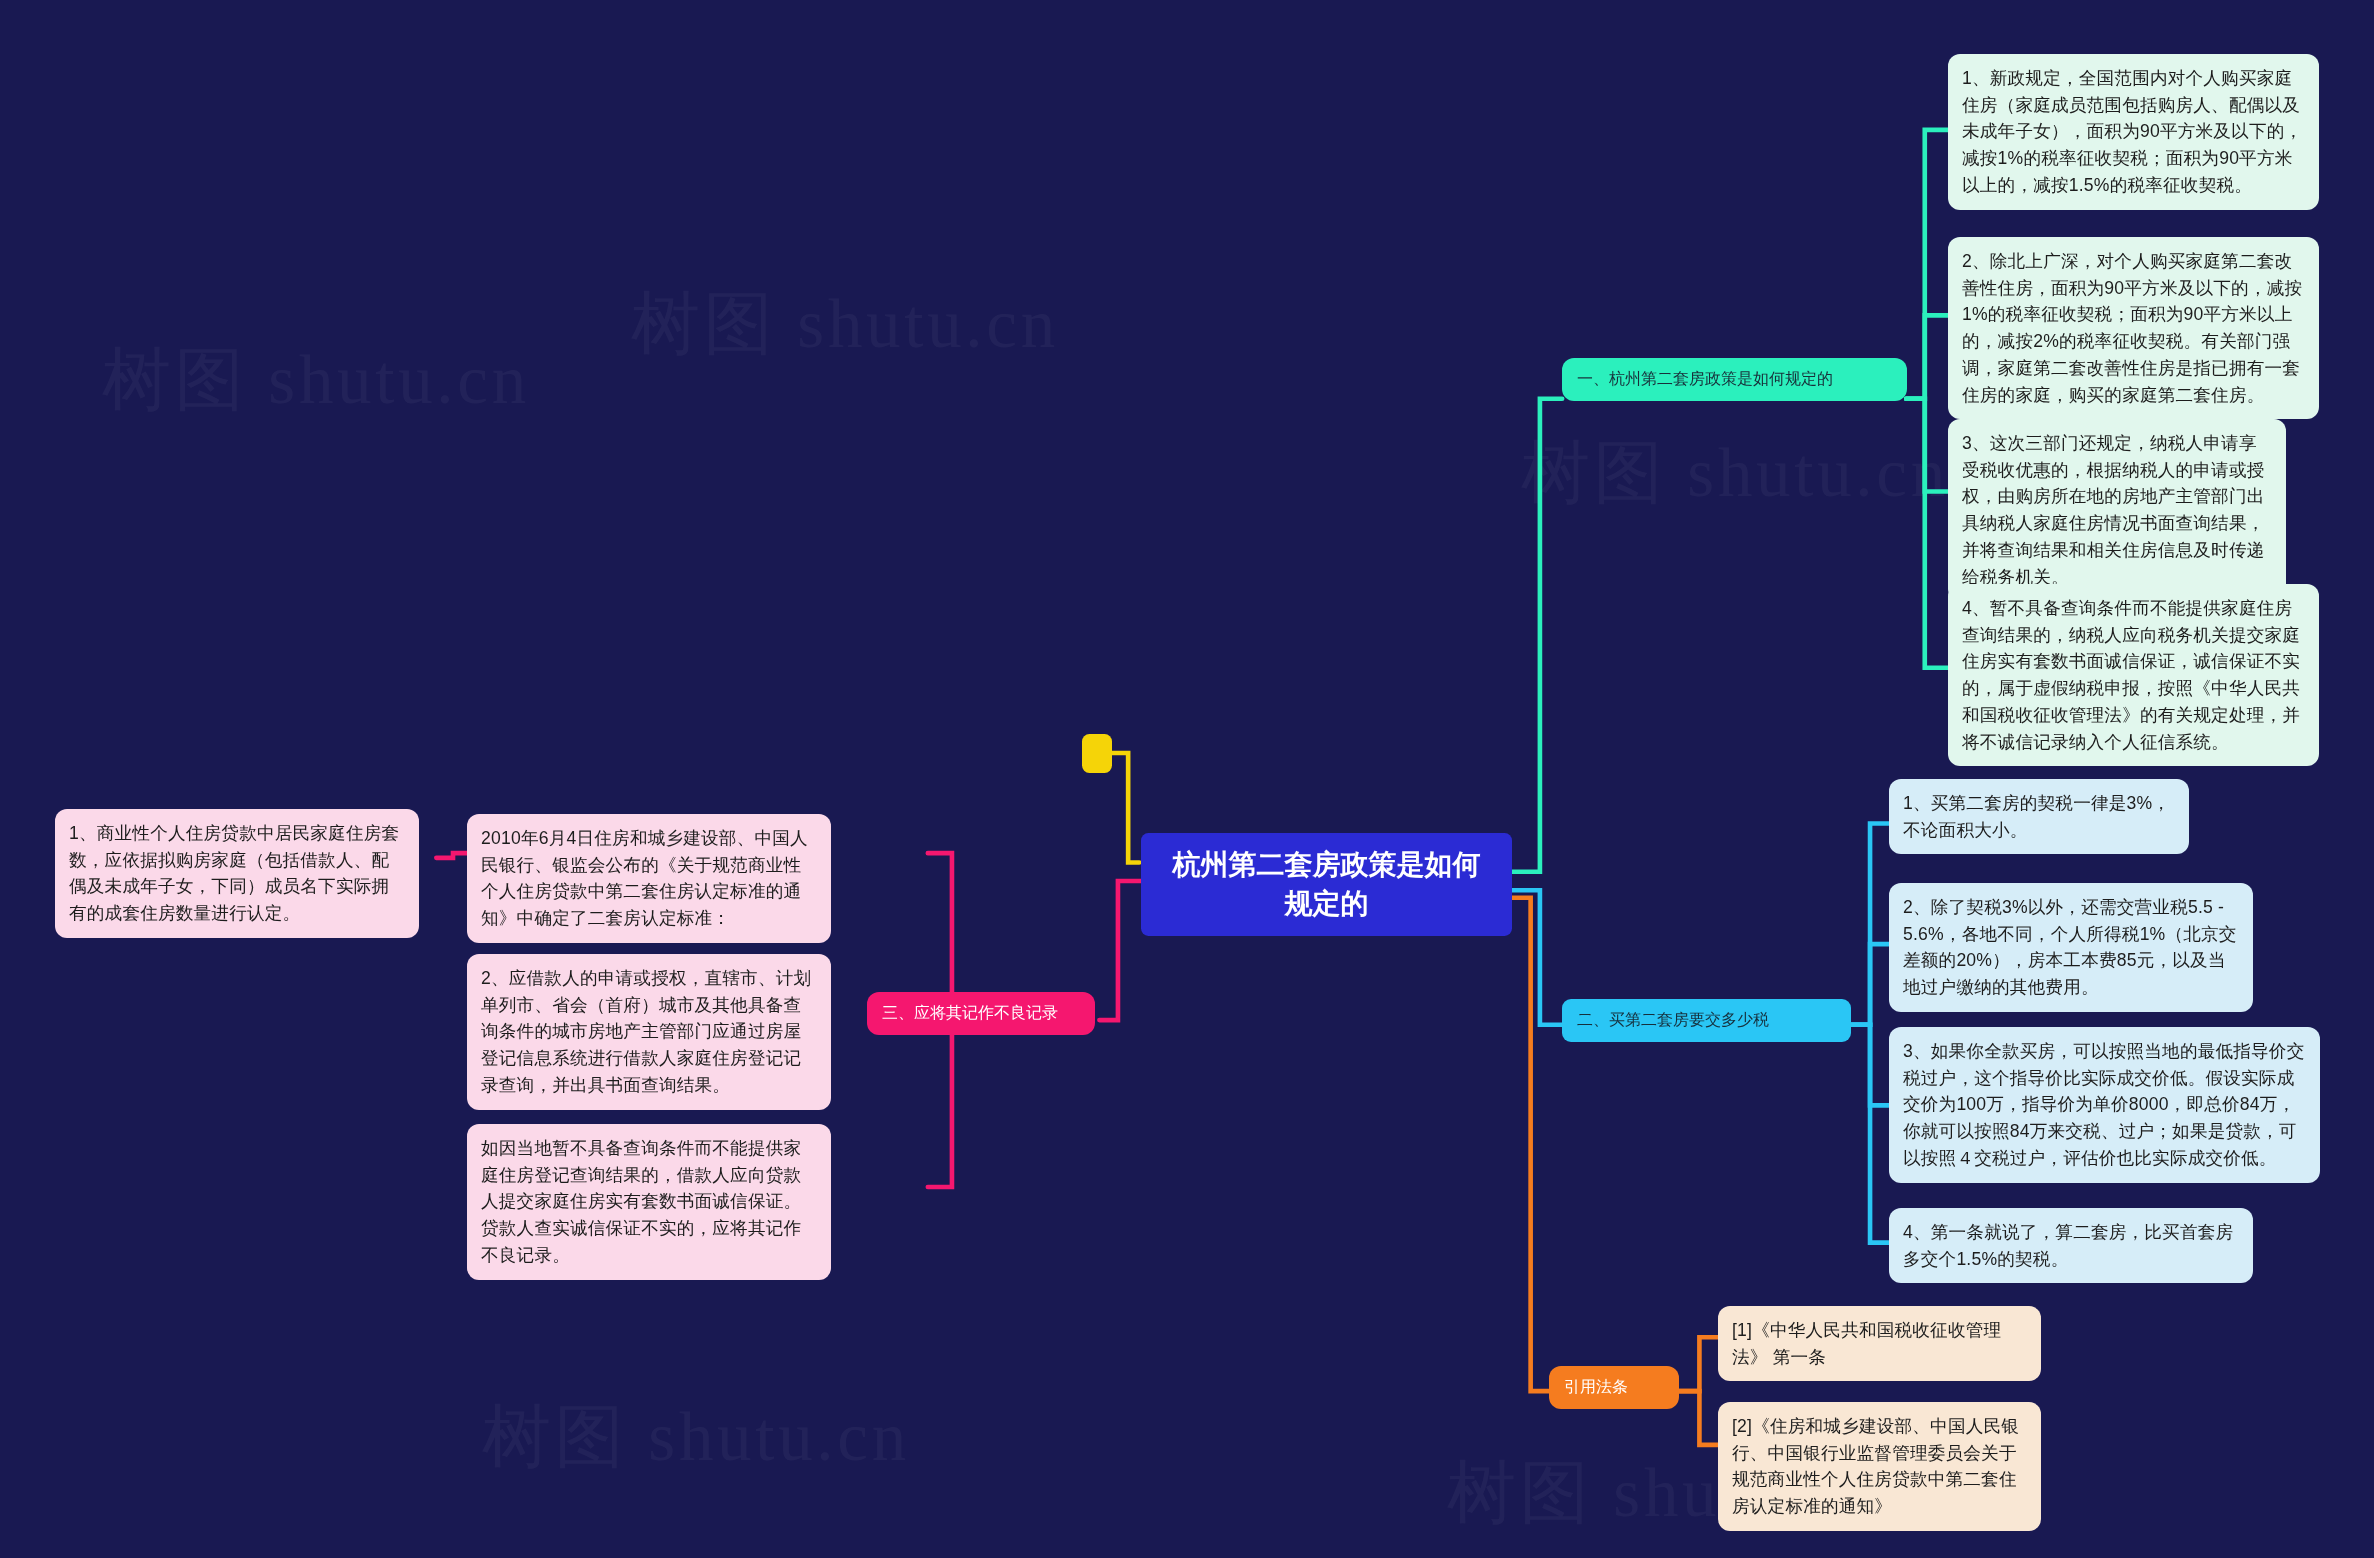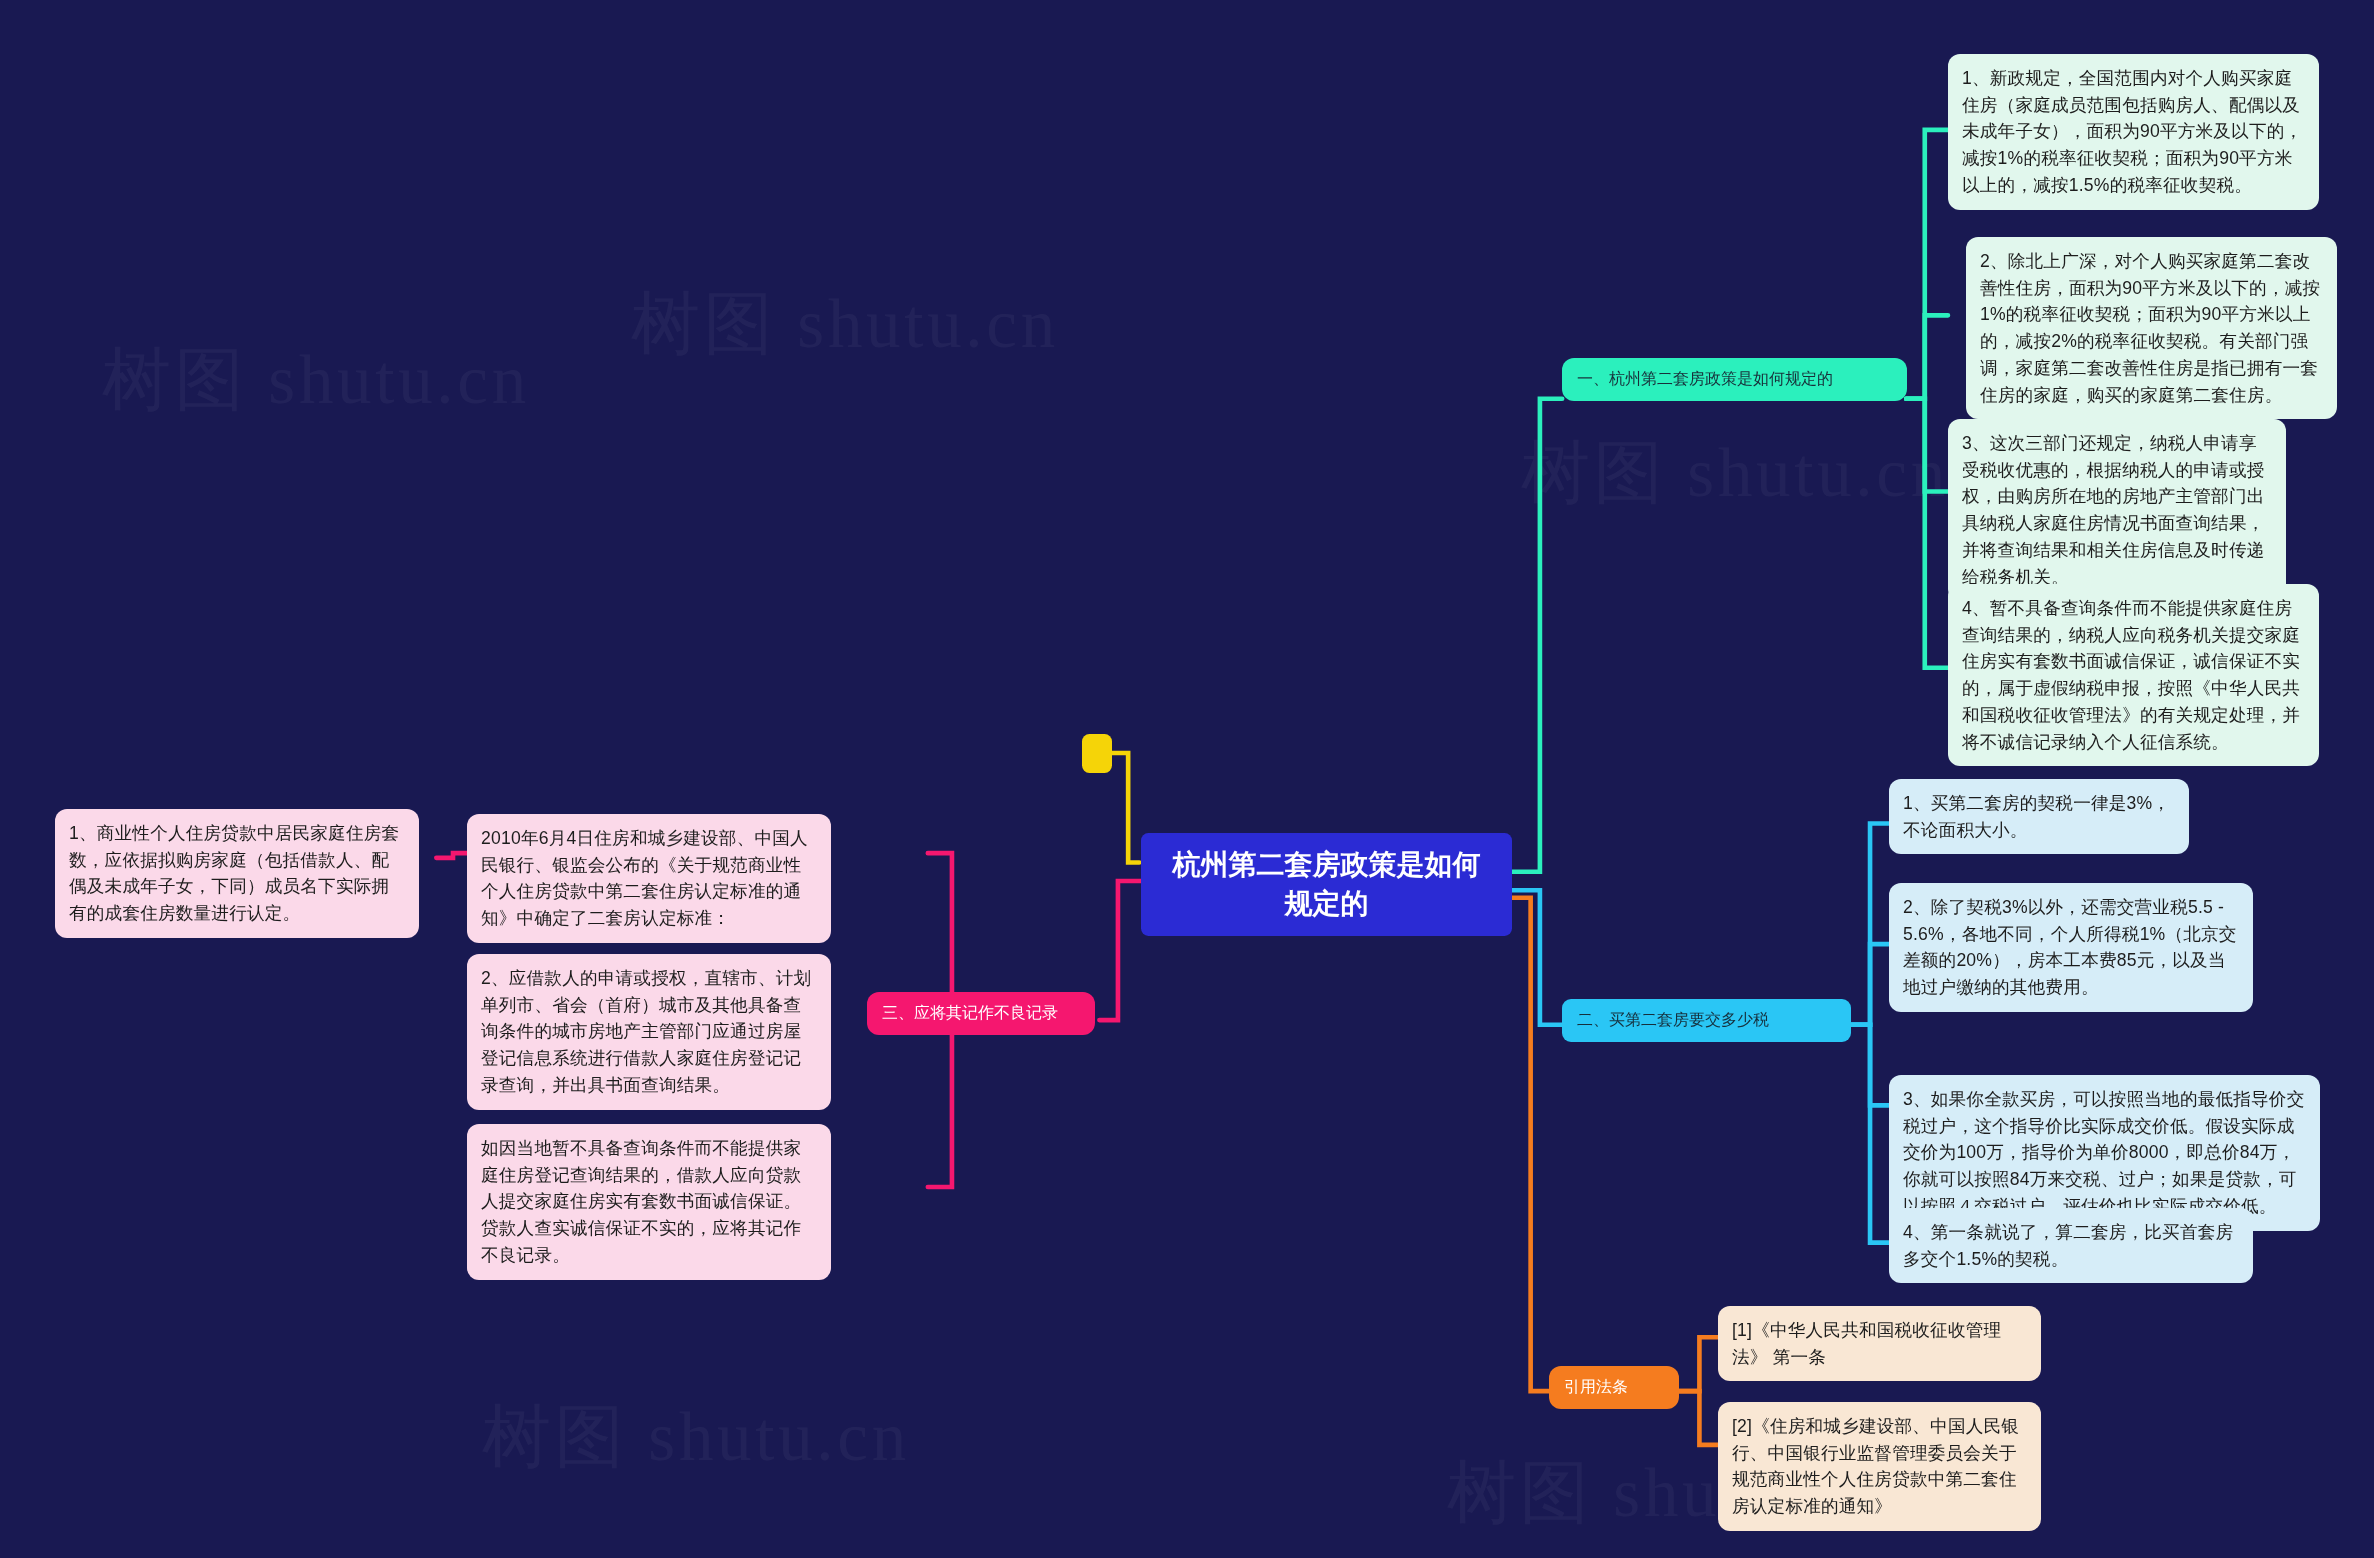--- a/index.html
+++ b/index.html
@@ -143,41 +143,41 @@
     <span class="txt">杭州第二套房政策是如何规定的</span>
   </div>
 
   <div class="node topic topic-green" style="left:1562px; top:358px; width:345px;">
     <span class="txt">一、杭州第二套房政策是如何规定的</span>
   </div>
 
   <div class="node leaf leaf-green" style="left:1948px; top:54px; width:371px;">
     <span class="txt">1、新政规定，全国范围内对个人购买家庭住房（家庭成员范围包括购房人、配偶以及未成年子女），面积为90平方米及以下的，减按1%的税率征收契税；面积为90平方米以上的，减按1.5%的税率征收契税。</span>
   </div>
-  <div class="node leaf leaf-green" style="left:1948px; top:237px; width:371px;margin-left:18px;">
+  <div class="node leaf leaf-green" style="left:1948px; top:237px; width:371px;">
     <span class="txt">2、除北上广深，对个人购买家庭第二套改善性住房，面积为90平方米及以下的，减按1%的税率征收契税；面积为90平方米以上的，减按2%的税率征收契税。有关部门强调，家庭第二套改善性住房是指已拥有一套住房的家庭，购买的家庭第二套住房。</span>
   </div>
   <div class="node leaf leaf-green" style="left:1948px; top:419px; width:338px;align-items:center;">
     <span class="txt">3、这次三部门还规定，纳税人申请享受税收优惠的，根据纳税人的申请或授权，由购房所在地的房地产主管部门出具纳税人家庭住房情况书面查询结果，并将查询结果和相关住房信息及时传递给税务机关。</span>
   </div>
   <div class="node leaf leaf-green" style="left:1948px; top:584px; width:371px;">
     <span class="txt">4、暂不具备查询条件而不能提供家庭住房查询结果的，纳税人应向税务机关提交家庭住房实有套数书面诚信保证，诚信保证不实的，属于虚假纳税申报，按照《中华人民共和国税收征收管理法》的有关规定处理，并将不诚信记录纳入个人征信系统。</span>
   </div>
 
   <div class="node topic topic-blue" style="left:1562px; top:999px; width:289px;">
     <span class="txt">二、买第二套房要交多少税</span>
   </div>
 
   <div class="node leaf leaf-blue" style="left:1889px; top:779px; width:300px;">
     <span class="txt">1、买第二套房的契税一律是3%，不论面积大小。</span>
   </div>
   <div class="node leaf leaf-blue" style="left:1889px; top:883px; width:364px;">
     <span class="txt">2、除了契税3%以外，还需交营业税5.5 - 5.6%，各地不同，个人所得税1%（北京交差额的20%），房本工本费85元，以及当地过户缴纳的其他费用。</span>
   </div>
-  <div class="node leaf leaf-blue" style="left:1889px; top:1027px; width:431px;margin-top:48px;">
+  <div class="node leaf leaf-blue" style="left:1889px; top:1027px; width:431px;">
     <span class="txt">3、如果你全款买房，可以按照当地的最低指导价交税过户，这个指导价比实际成交价低。假设实际成交价为100万，指导价为单价8000，即总价84万，你就可以按照84万来交税、过户；如果是贷款，可以按照４交税过户，评估价也比实际成交价低。</span>
   </div>
   <div class="node leaf leaf-blue" style="left:1889px; top:1208px; width:364px;">
     <span class="txt">4、第一条就说了，算二套房，比买首套房多交个1.5%的契税。</span>
   </div>
 
   <div class="node topic topic-pink" style="left:867px; top:992px; width:228px; justify-content:center;">
     <span class="txt">三、应将其记作不良记录</span>
   </div>
 

